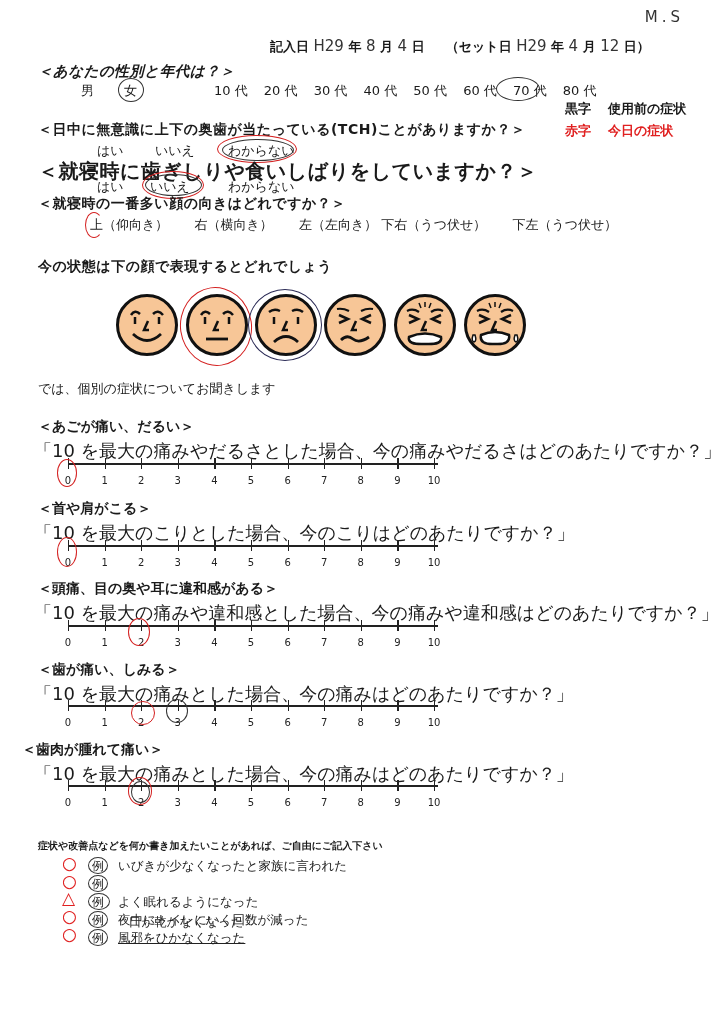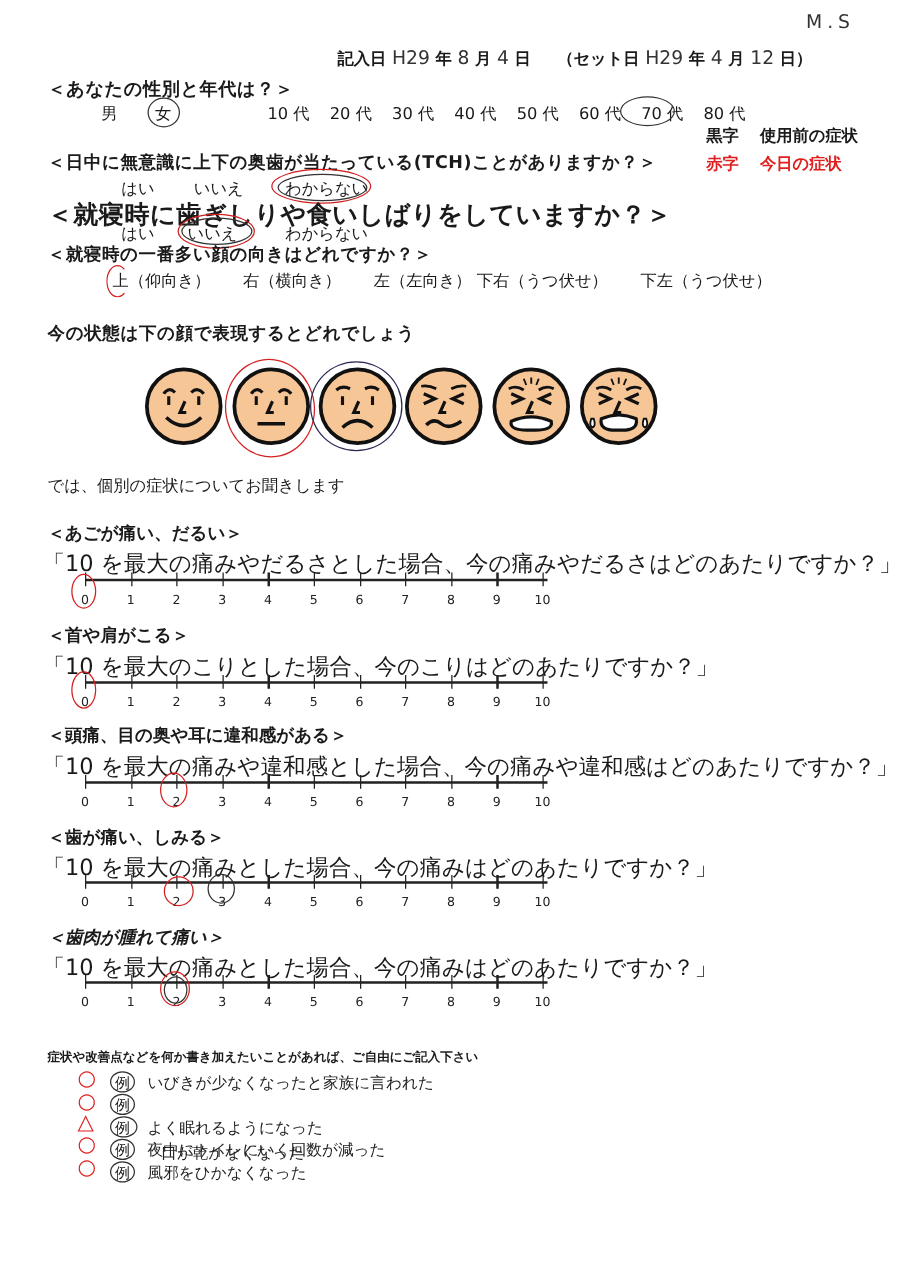--- a/index.html
+++ b/index.html
@@ -47,21 +47,21 @@
   <span style="display:inline-block;width:12px"></span>
   <span>（セット日</span>
   <span class="hw" style="font-weight:normal;font-size:15px;">H29</span>
   <span>年</span>
   <span class="hw" style="font-weight:normal;font-size:15px;">4</span>
   <span>月</span>
   <span class="hw" style="font-weight:normal;font-size:15px;">12</span>
   <span>日）</span>
 </div>
 
-<div class="abs q" style="left:38px;top:62px;">＜あなたの性別と年代は？＞</div>
+<div class="abs q" style="left:38px;top:62px;font-style:italic;">＜あなたの性別と年代は？＞</div>
 <div class="abs opt" style="left:81px;top:82px;">男</div>
 <div class="abs opt" style="left:124px;top:82px;">女</div>
 <div class="circle c-blk" style="left:118px;top:78px;width:24px;height:22px;"></div>
 
 <div class="abs opt" style="left:214px;top:82px;word-spacing:0;">
   <span style="margin-right:12px">10 代</span>
   <span style="margin-right:12px">20 代</span>
   <span style="margin-right:12px">30 代</span>
   <span style="margin-right:12px">40 代</span>
   <span style="margin-right:12px">50 代</span>
@@ -287,21 +287,21 @@
     <div class="tick" style="left: 292.8px;"></div>
     <div class="lbl" style="left: 292.8px;">8</div>
     <div class="tick" style="left: 329.4px;"></div>
     <div class="lbl" style="left: 329.4px;">9</div>
     <div class="tick" style="left: 366px;"></div>
     <div class="lbl" style="left: 366px;">10</div>
   </div>
 <div class="circle c-red" style="left:131px;top:701px;width:22px;height:22px;"></div>
 <div class="circle c-blk" style="left:166px;top:699px;width:20px;height:22px;"></div>
 
-<div class="abs sec-title" style="left:38px;top:741px;font-style:italic;">＜歯肉が腫れて痛い＞</div>
+<div class="abs sec-title" style="left:22px;top:741px;">＜歯肉が腫れて痛い＞</div>
 <div class="abs sec-prompt" style="left:34px;top:762px;">「10 を最大の痛みとした場合、今の痛みはどのあたりですか？」</div>
 <div class="scale" style="top:780px;">
     <div class="line"></div>
     <div class="tick" style="left: 0px;"></div>
     <div class="lbl" style="left: 0px;">0</div>
     <div class="tick" style="left: 36.6px;"></div>
     <div class="lbl" style="left: 36.6px;">1</div>
     <div class="tick" style="left: 73.2px;"></div>
     <div class="lbl" style="left: 73.2px;">2</div>
     <div class="tick" style="left: 109.8px;"></div>
@@ -347,14 +347,14 @@
 <div>
   <span class="note-mark" style="left:62px;top:906px;">○</span>
   <span class="note-ex circle c-blk" style="left:88px;top:911px;width:18px;height:15px;"></span>
   <span class="note-ex" style="left:92px;top:912px;">例</span>
   <span class="note-txt" style="left:118px;top:912px;">夜中にトイレにいく回数が減った</span>
 </div>
 <div>
   <span class="note-mark" style="left:62px;top:924px;">○</span>
   <span class="note-ex circle c-blk" style="left:88px;top:929px;width:18px;height:15px;"></span>
   <span class="note-ex" style="left:92px;top:930px;">例</span>
-  <span class="note-txt" style="left:118px;top:930px;">風邪をひかなくなった</span>
+  <span class="note-txt" style="left:118px;top:930px;text-decoration:underline;">風邪をひかなくなった</span>
 </div>
 
 </body></html>

